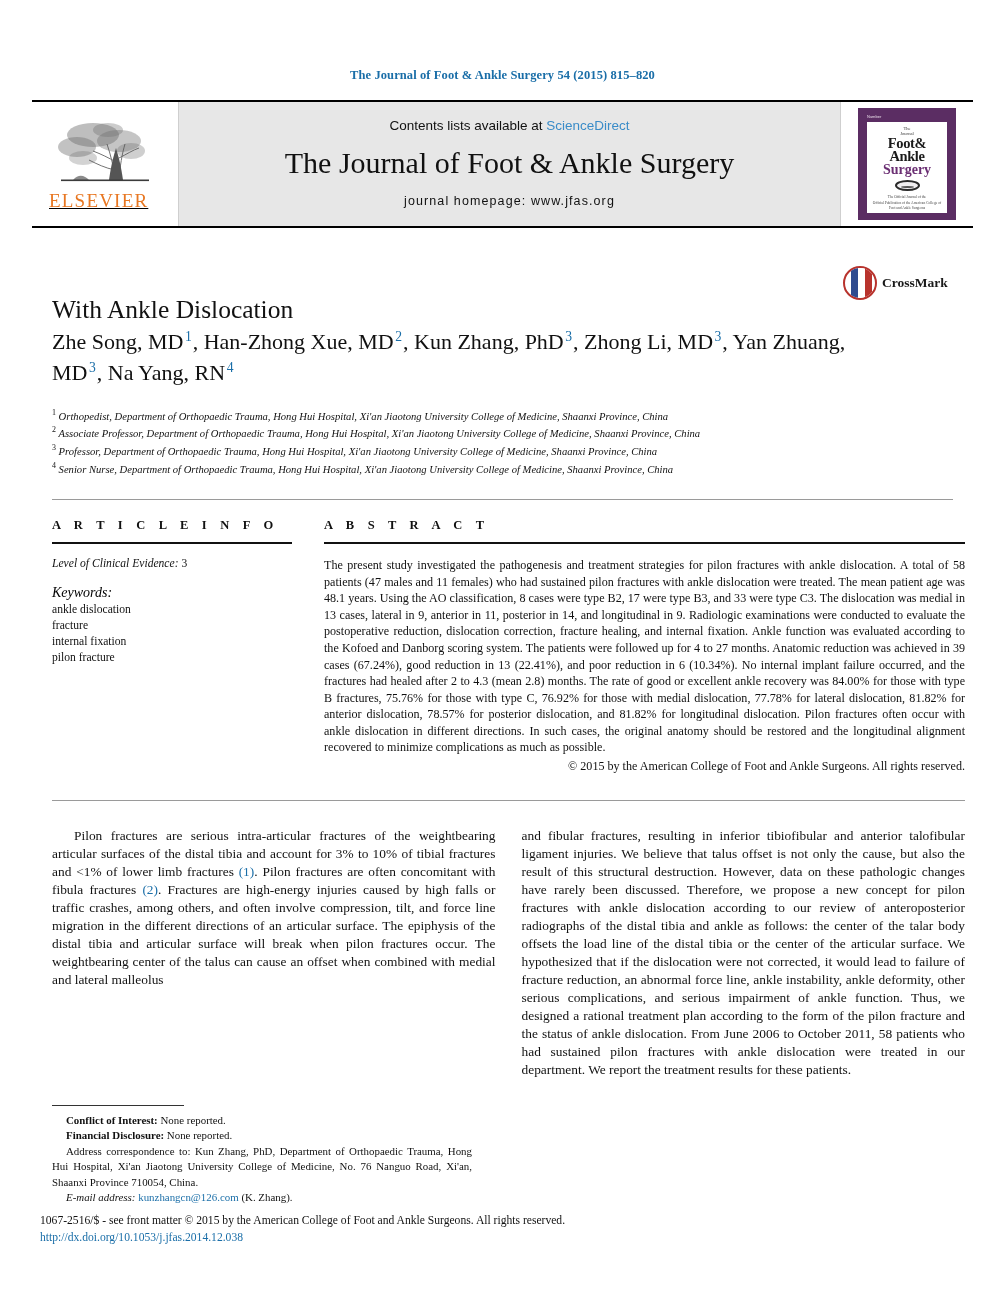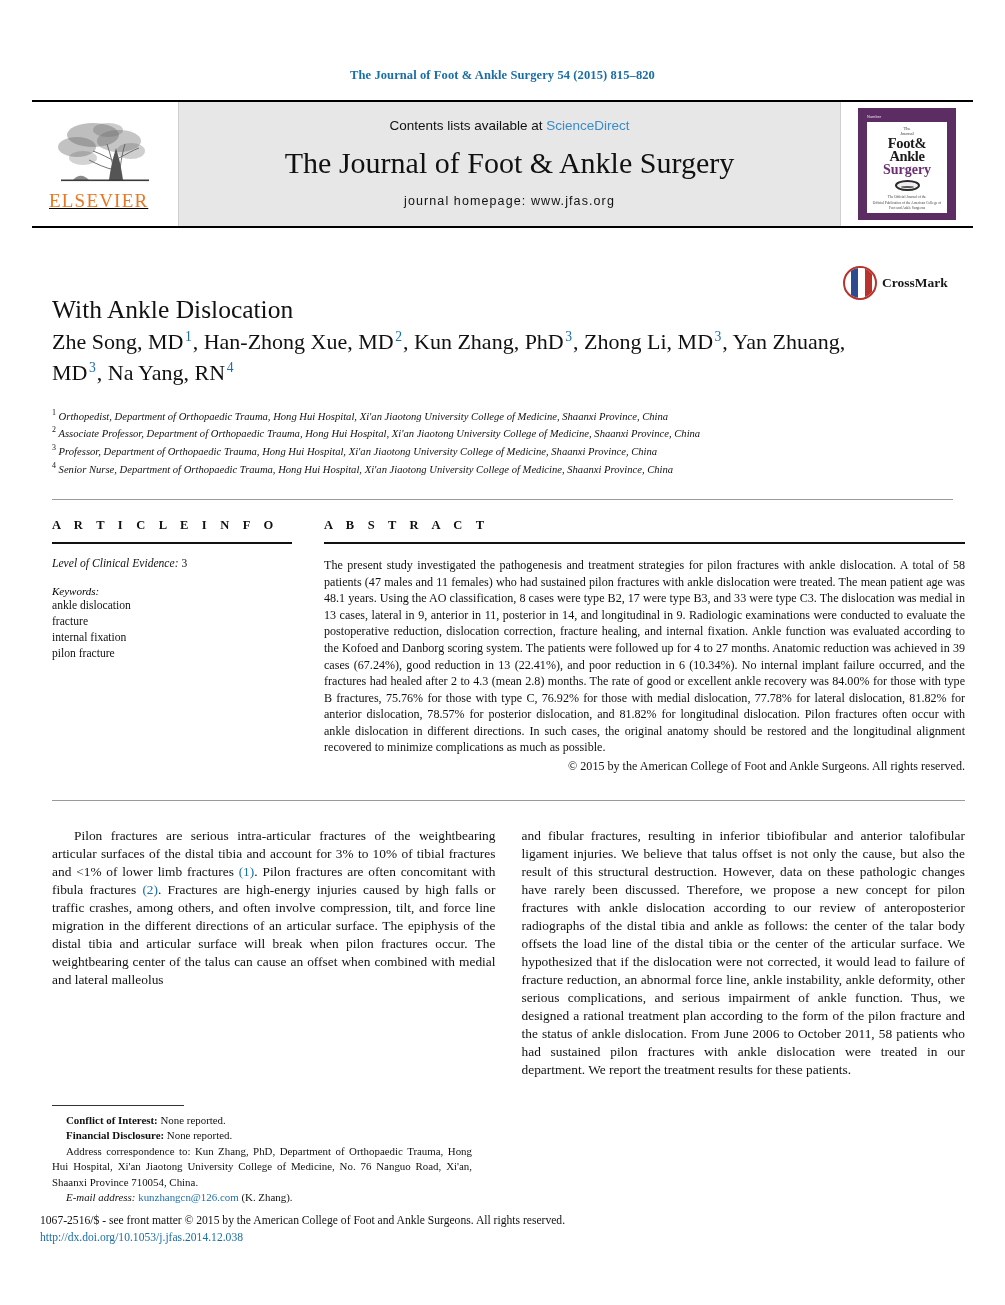--- a/index.html
+++ b/index.html
@@ -269,21 +269,21 @@
   .loce {
     font-family: "Liberation Serif", serif;
     font-size: 11.6px;
     color: #111;
     margin-bottom: 15px;
   }
   .loce i { font-style: italic; }
   .kw-title {
     font-family: "Liberation Serif", serif;
     font-style: italic;
-    font-size: 11px;
+    font-size: 14px;
     margin-bottom: 1px;
   }
   .kw-list {
     font-family: "Liberation Serif", serif;
     font-size: 11.6px;
     line-height: 1.38;
     color: #111;
   }
   .abstract-body {
     font-family: "Liberation Serif", serif;

